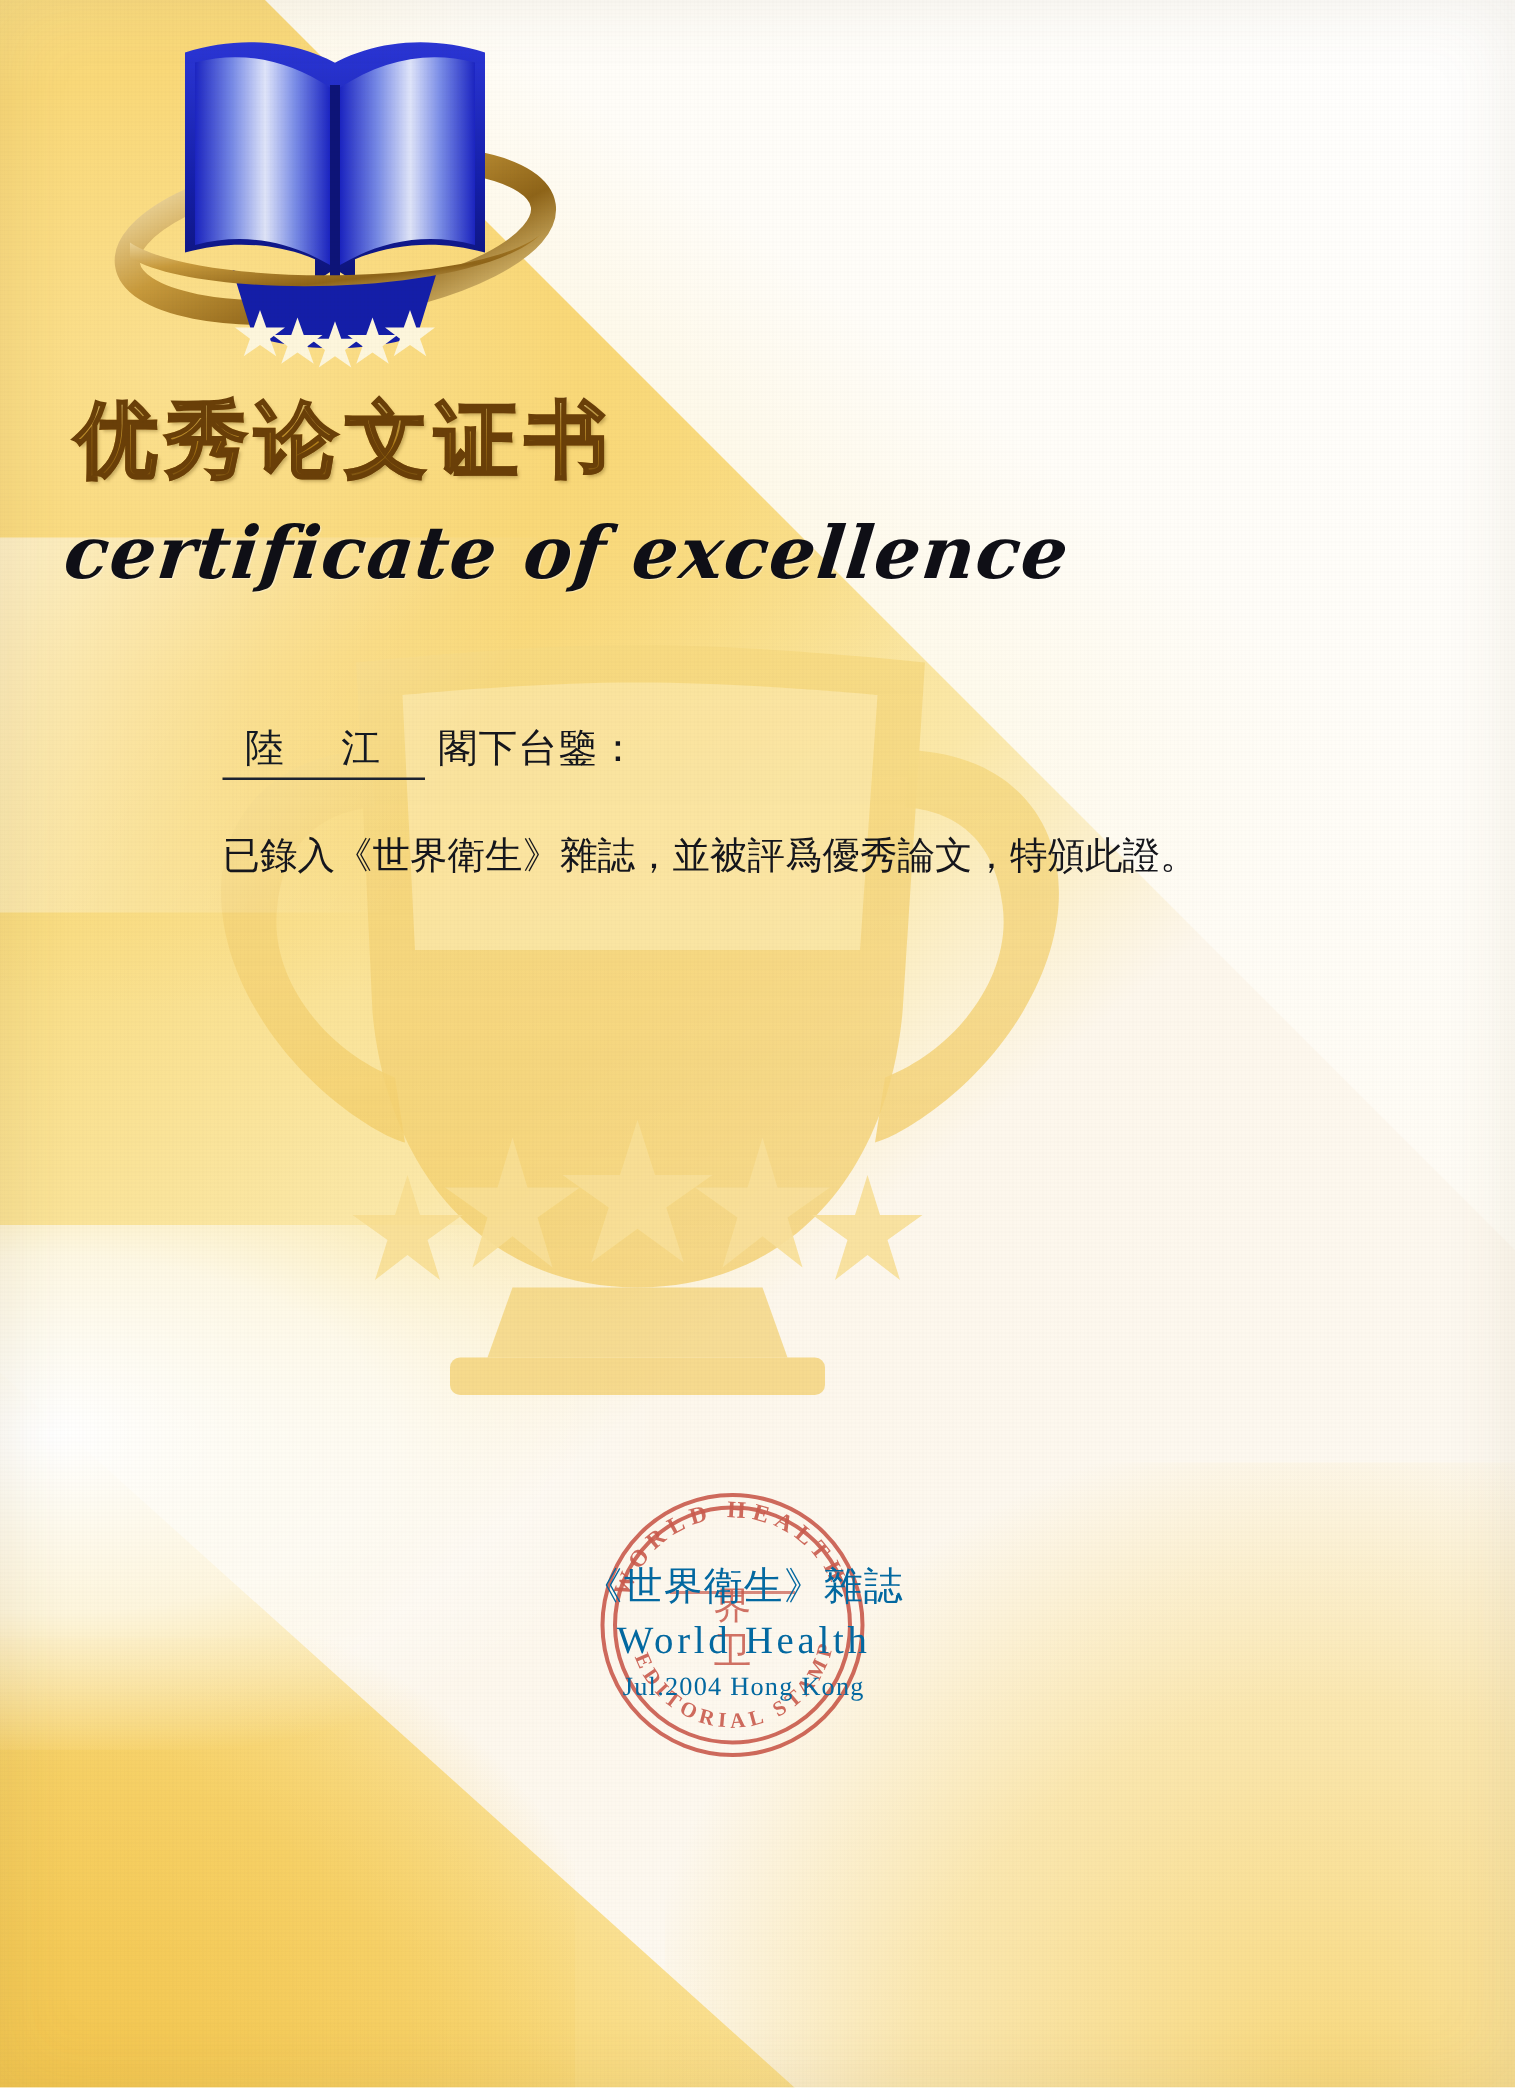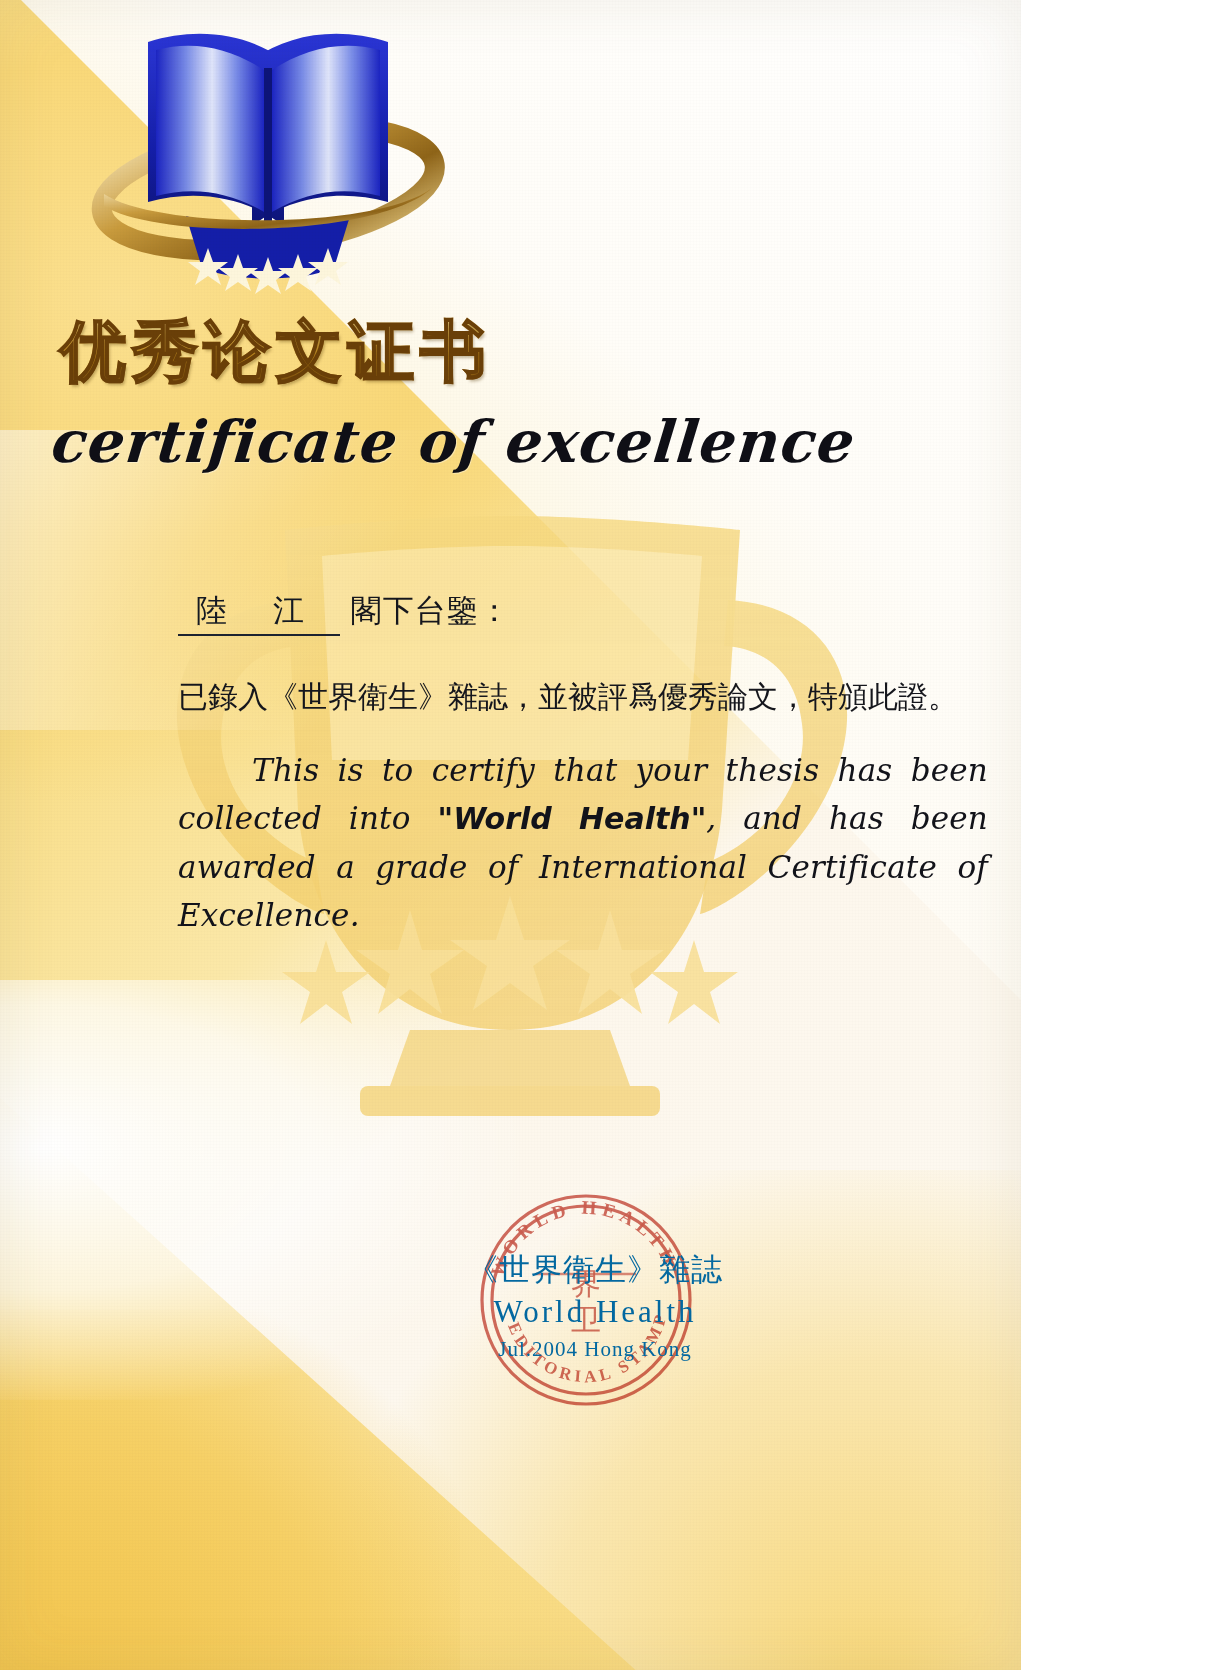--- a/index.html
+++ b/index.html
@@ -6,25 +6,24 @@
     margin: 0;
     padding: 0;
     background: #ffffff;
   }
   body {
     font-family: "Liberation Serif", serif;
   }
 
   .page {
     position: relative;
-    width: 1004px;
+    width: 1212px;
     height: 1670px;
     overflow: hidden;
     background: #fdf9f2;
-    padding-left: 17px;
   }
 
   
   .bg-base {
     position: absolute;
     inset: 0;
     background:
       radial-gradient(ellipse 900px 700px at 12% 18%, #fbe08f 0%, #f9d878 35%, rgba(249,216,120,0) 72%),
       linear-gradient(140deg, #fbe79f 0%, #f8d977 22%, #fbe8a8 46%, #fdf7ec 58%, #fdfaf4 100%);
   }
@@ -148,21 +147,21 @@
     left: 178px;
     top: 578px;
     width: 810px;
   }
 
   .salutation {
     font-family: "DejaVu Serif", serif;
     font-size: 31px;
     color: #15161c;
     letter-spacing: 1px;
-    margin: 12px 0 34px 0;
+    margin: 0 0 34px 0;
     white-space: nowrap;
   }
   .name-blank {
     display: inline-block;
     min-width: 150px;
     text-align: center;
     border-bottom: 2px solid #1d2330;
     padding: 0 6px 2px 6px;
     letter-spacing: 18px;
     color: #141922;
@@ -363,24 +362,20 @@
 
   <div class="body-wrap">
 
     <p class="salutation">
       <span class="name-blank">陸 江</span>
       <span>閣下台鑒：</span>
     </p>
 
     <p class="para-cn">已錄入《世界衛生》雜誌，並被評爲優秀論文，特頒此證。</p>
 
-    <p class="para-en">
-      <span class="lead-indent"></span><span>This is to certify that your thesis has been collected into</span>
-      <span class="quoted-strong">"World Health"</span><span>, and has been awarded a grade of International Certificate of Excellence.</span>
-    </p>
   </div>
 
   <div class="stamp">
     <svg viewBox="0 0 220 220" width="220" height="220">
       <g fill="none" stroke="#c0392b" stroke-width="3.2" opacity="0.9">
         <circle cx="110" cy="110" r="104"></circle>
         <circle cx="110" cy="110" r="94"></circle>
       </g>
       <defs>
         <path id="arcTop" d="M 24 110 A 86 86 0 0 1 196 110"></path>

